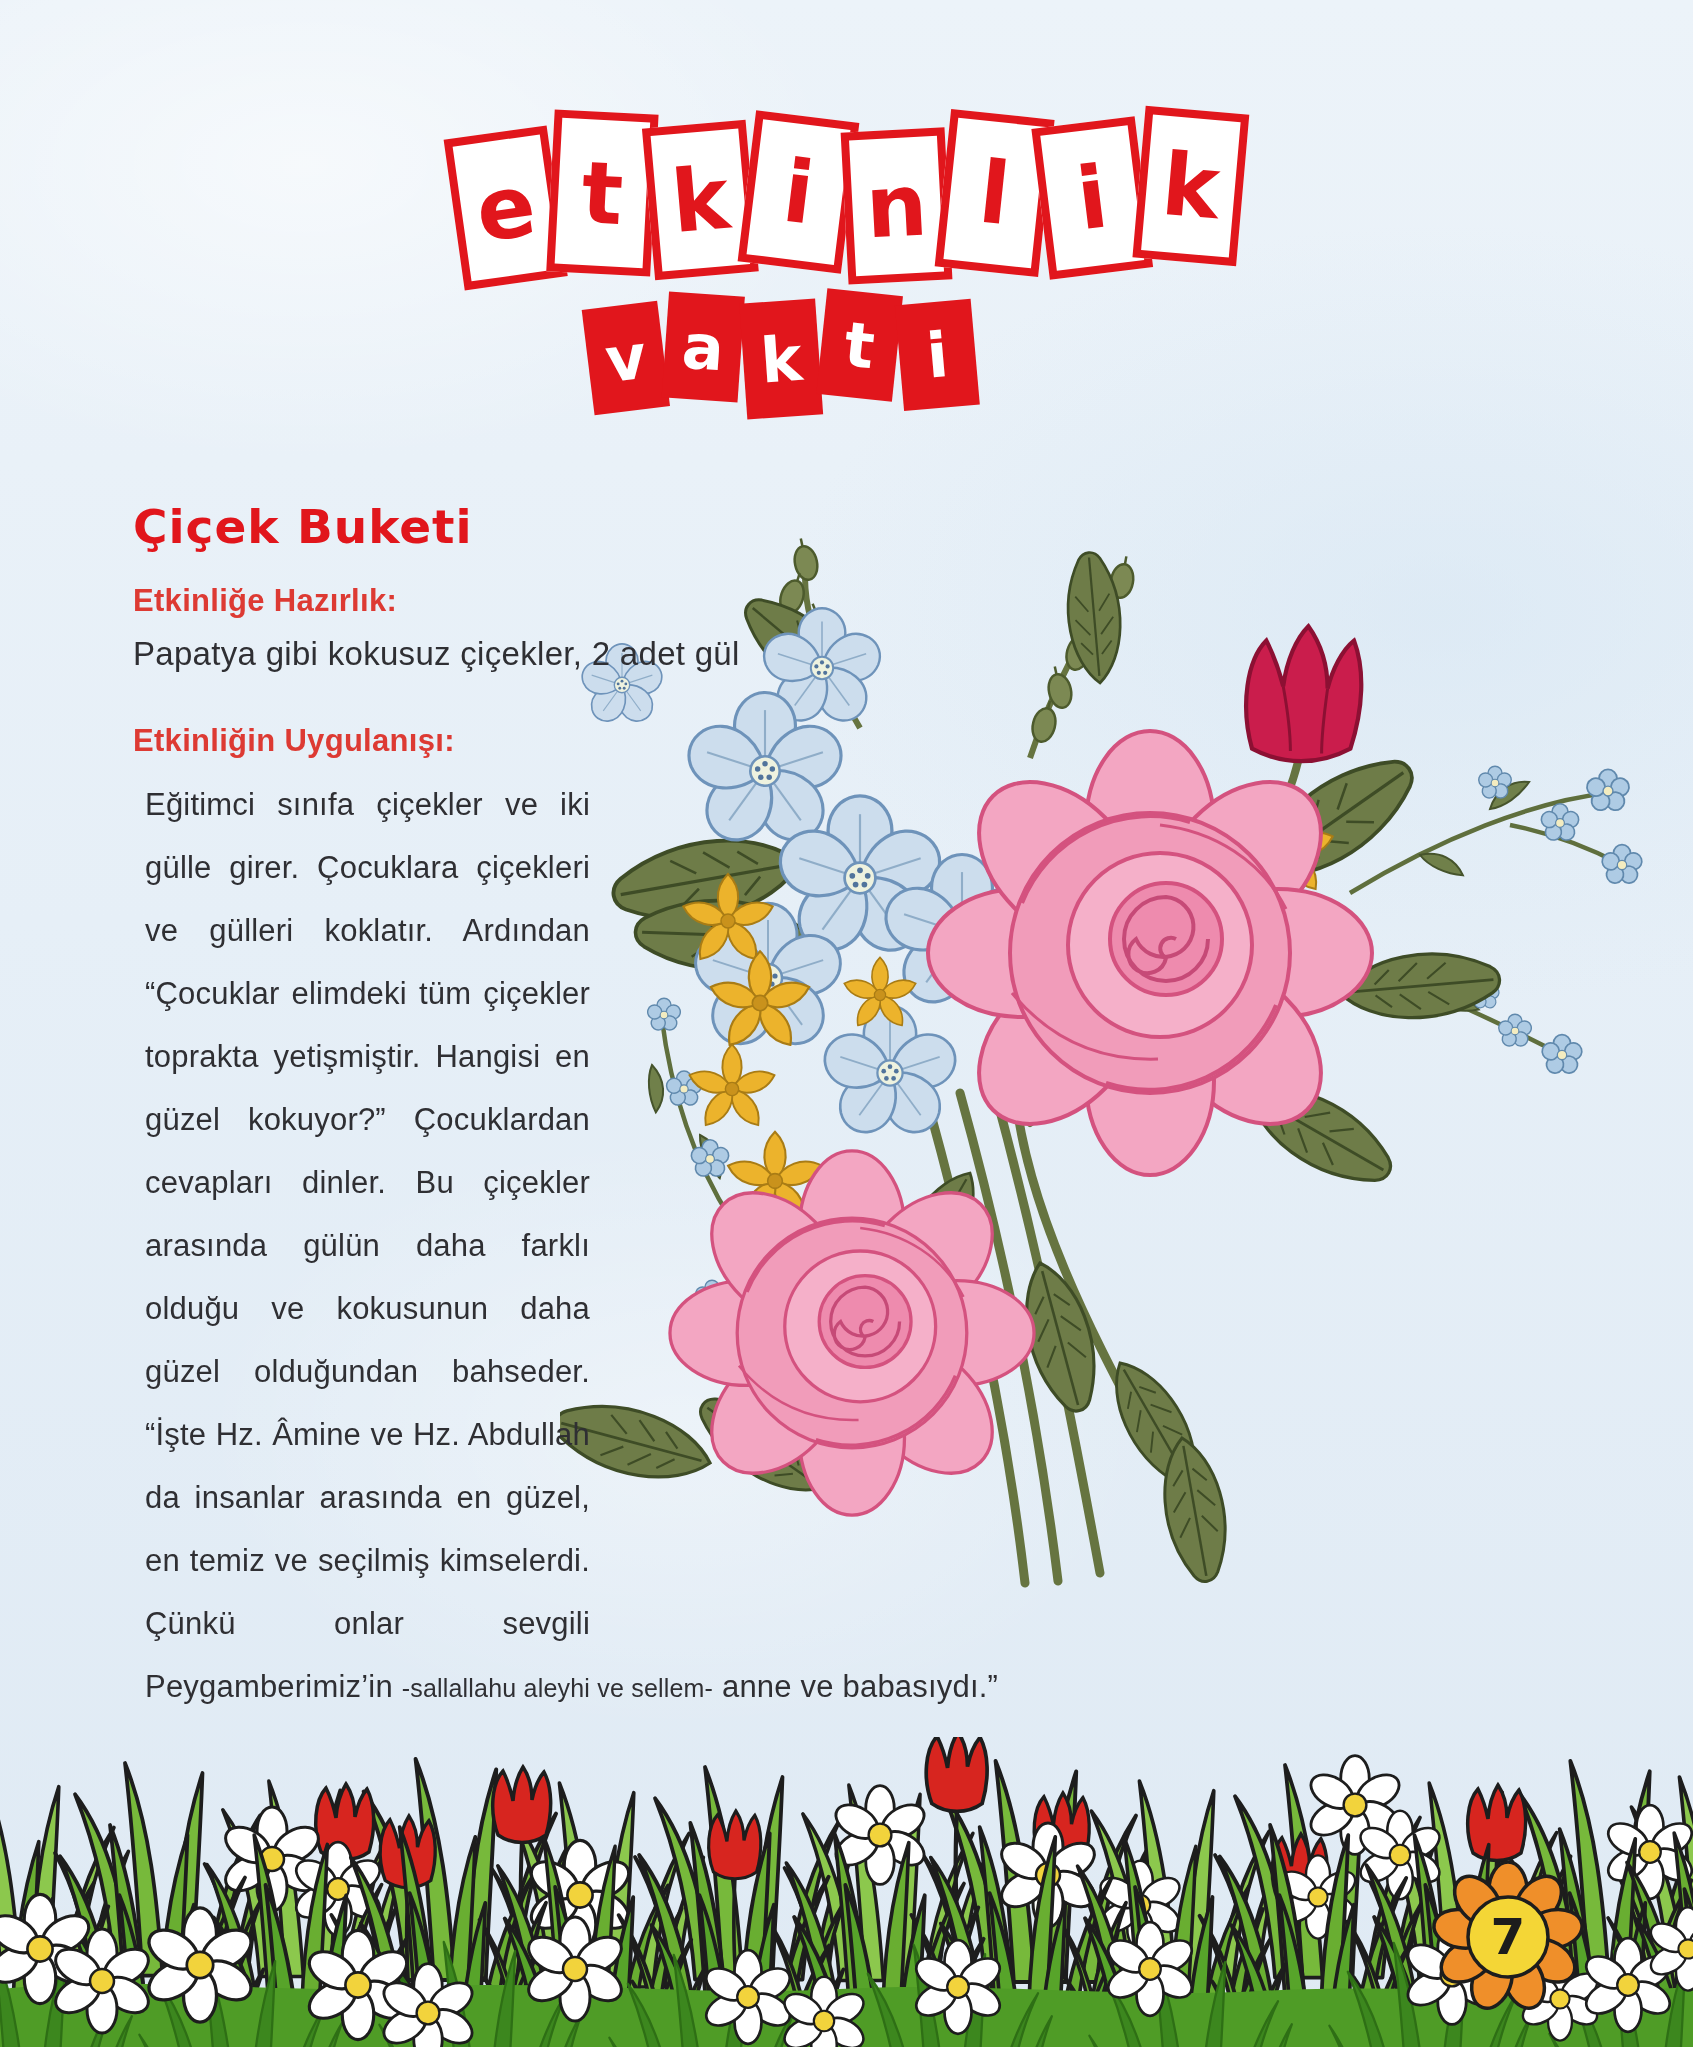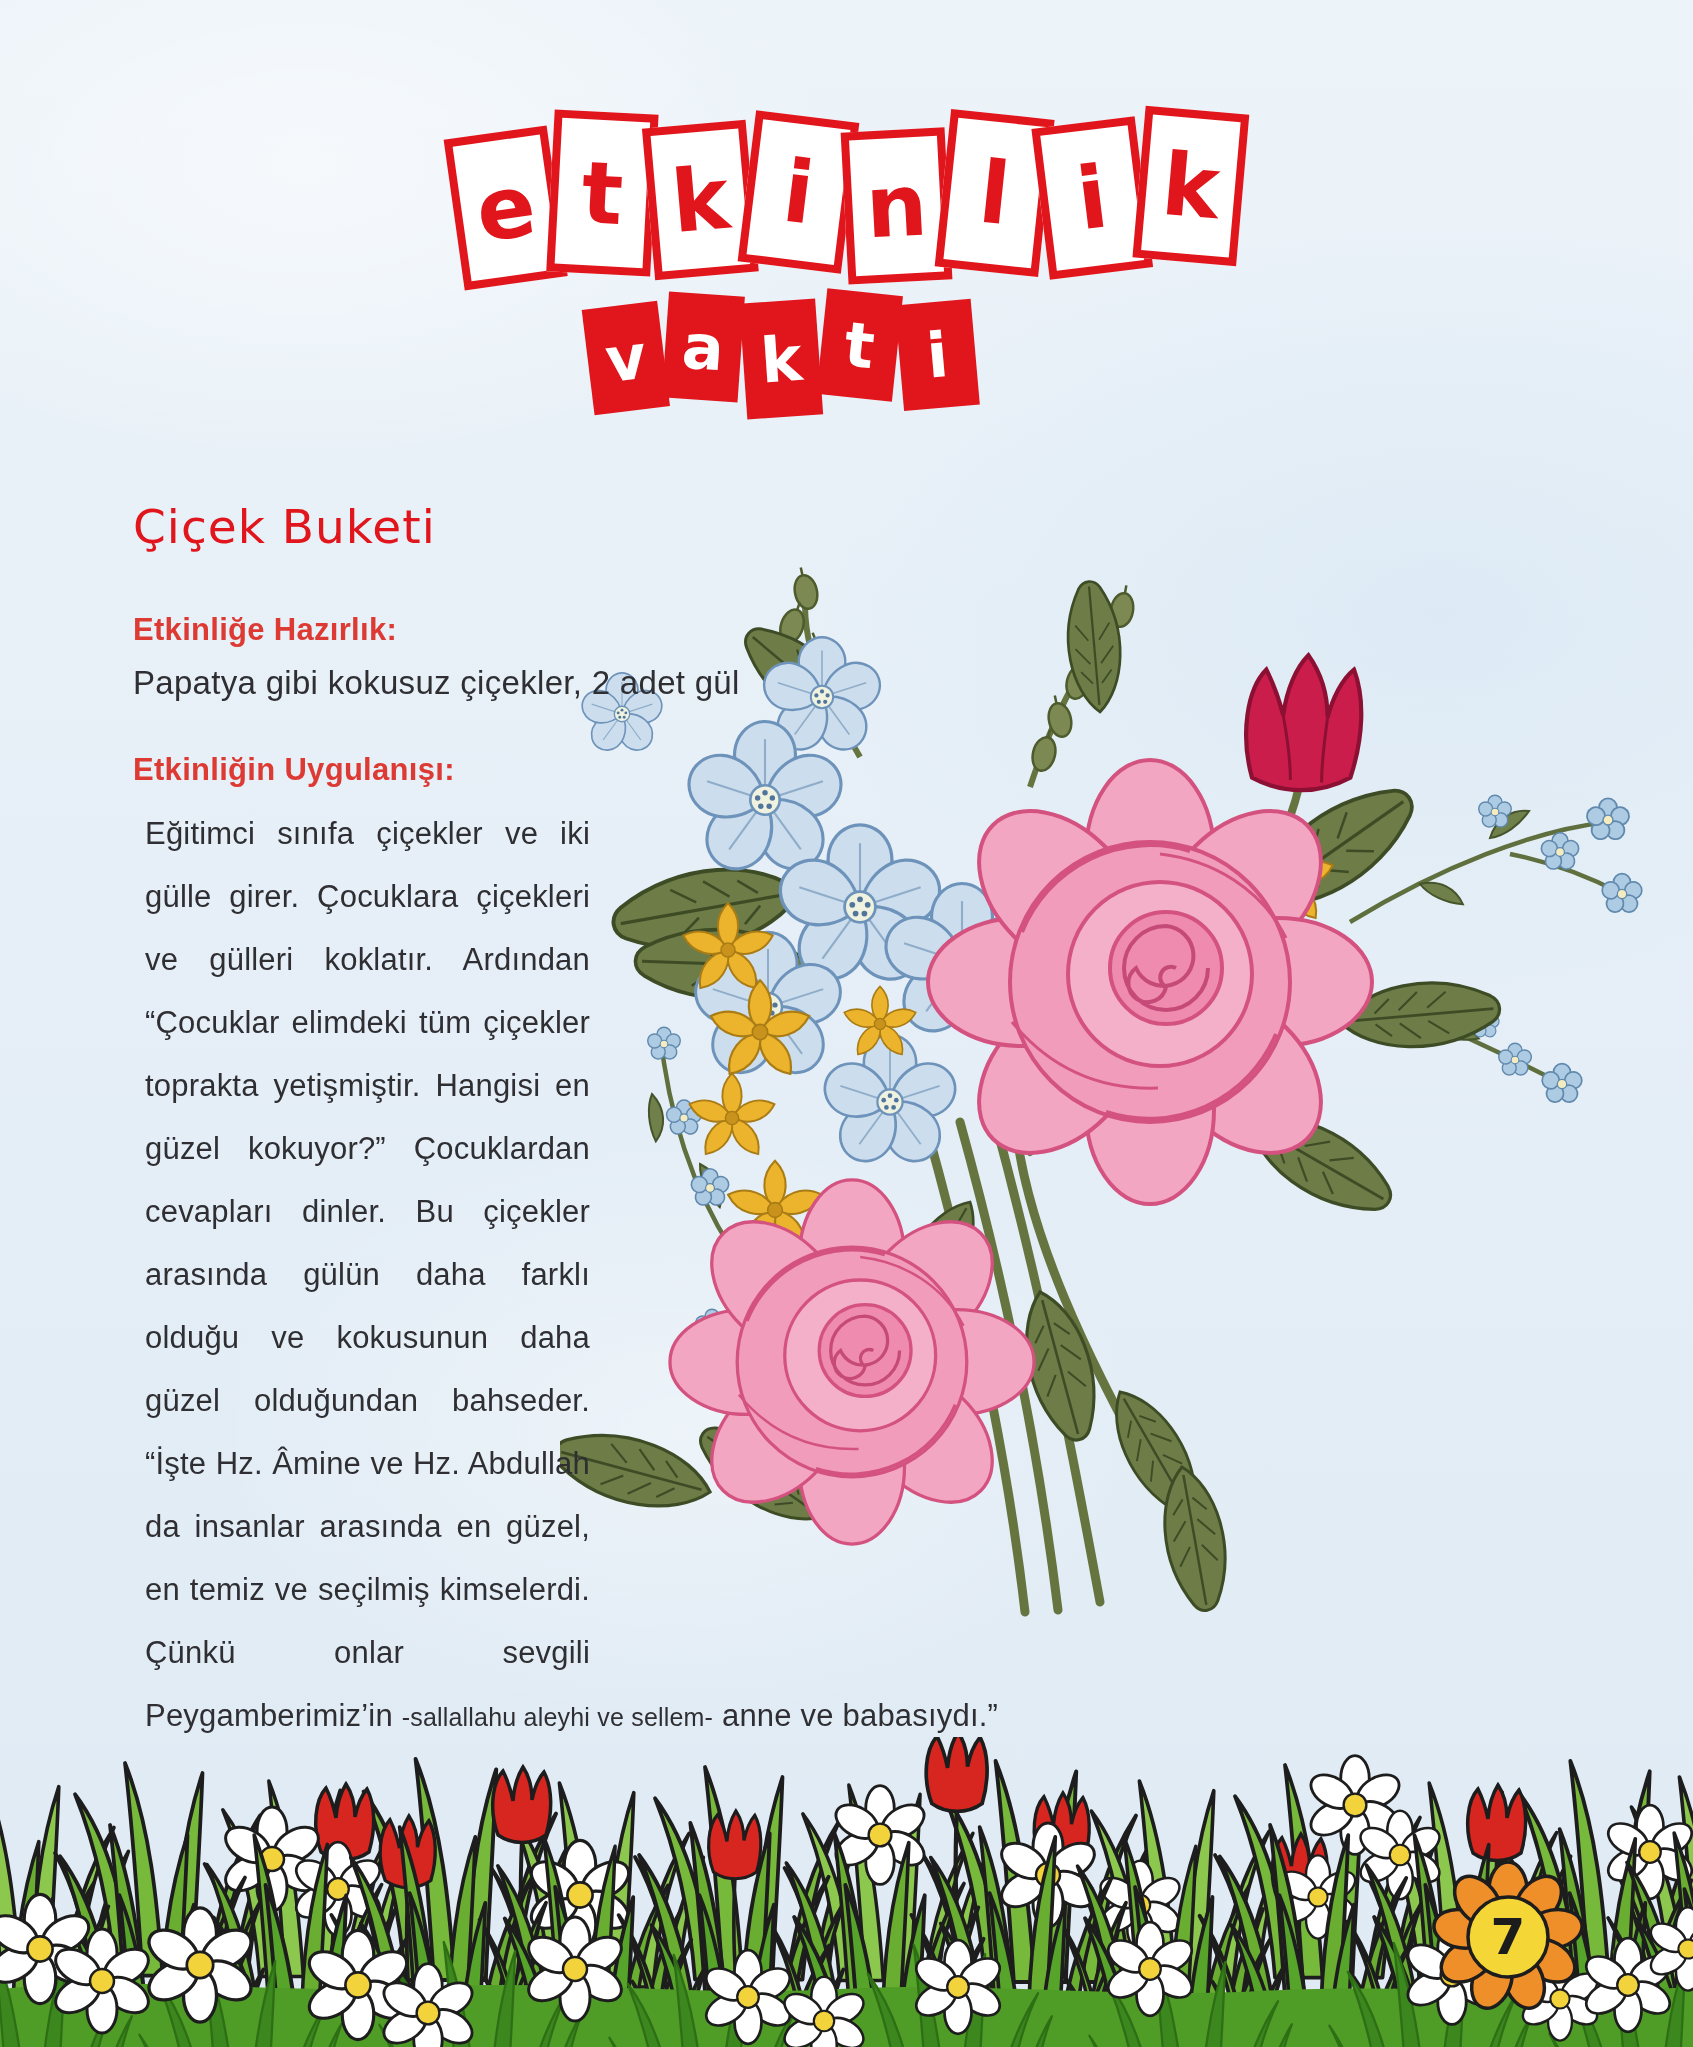--- a/index.html
+++ b/index.html
@@ -33,23 +33,23 @@
   .row1 .tile:nth-child(7){transform:rotate(-7deg) translateY(2px);}
   .row1 .tile:nth-child(8){transform:rotate(5deg) translateY(-10px);}
   .row2 .tile:nth-child(1){transform:rotate(-7deg) translateY(7px);}
   .row2 .tile:nth-child(2){transform:rotate(4deg) translateY(-4px);}
   .row2 .tile:nth-child(3){transform:rotate(-4deg) translateY(3px);height:116px;}
   .row2 .tile:nth-child(4){transform:rotate(6deg) translateY(-6px);}
   .row2 .tile:nth-child(5){transform:rotate(-5deg) translateY(4px);}
 
   
   .content{position:absolute;left:133px;top:0;width:1470px;}
-  .activity-heading{margin:500px 0 0 0;font-size:47px;line-height:1.15;font-weight:normal;
+  .activity-heading{margin:500px 0 0 0;font-size:47px;line-height:1.15;font-weight:bold;
         color:#e1161c;font-family:"DejaVu Sans", sans-serif;letter-spacing:1px;}
-  .section-label{margin:58px 0 0 0;font-size:31px;font-weight:bold;color:#dd3a33;letter-spacing:.3px;}
+  .section-label{margin:29px 0 0 0;font-size:31px;font-weight:bold;color:#dd3a33;letter-spacing:.3px;}
   .section-label.apply{margin-top:50px;}
   .prep-text{margin:16px 0 0 0;font-size:33px;letter-spacing:.3px;}
   .paragraph{margin:14px 0 0 12px;font-size:31px;line-height:63px;text-align:justify;letter-spacing:.2px;}
   .seg-small{font-size:25px;}
 
   
   .bouquet-float{
     float:right;width:1013px;height:1060px;margin-top:-240px;
     shape-outside:polygon(0 0,100% 0,100% 100%,105px 100%,105px 860px,0 860px);
     shape-margin:12px;

